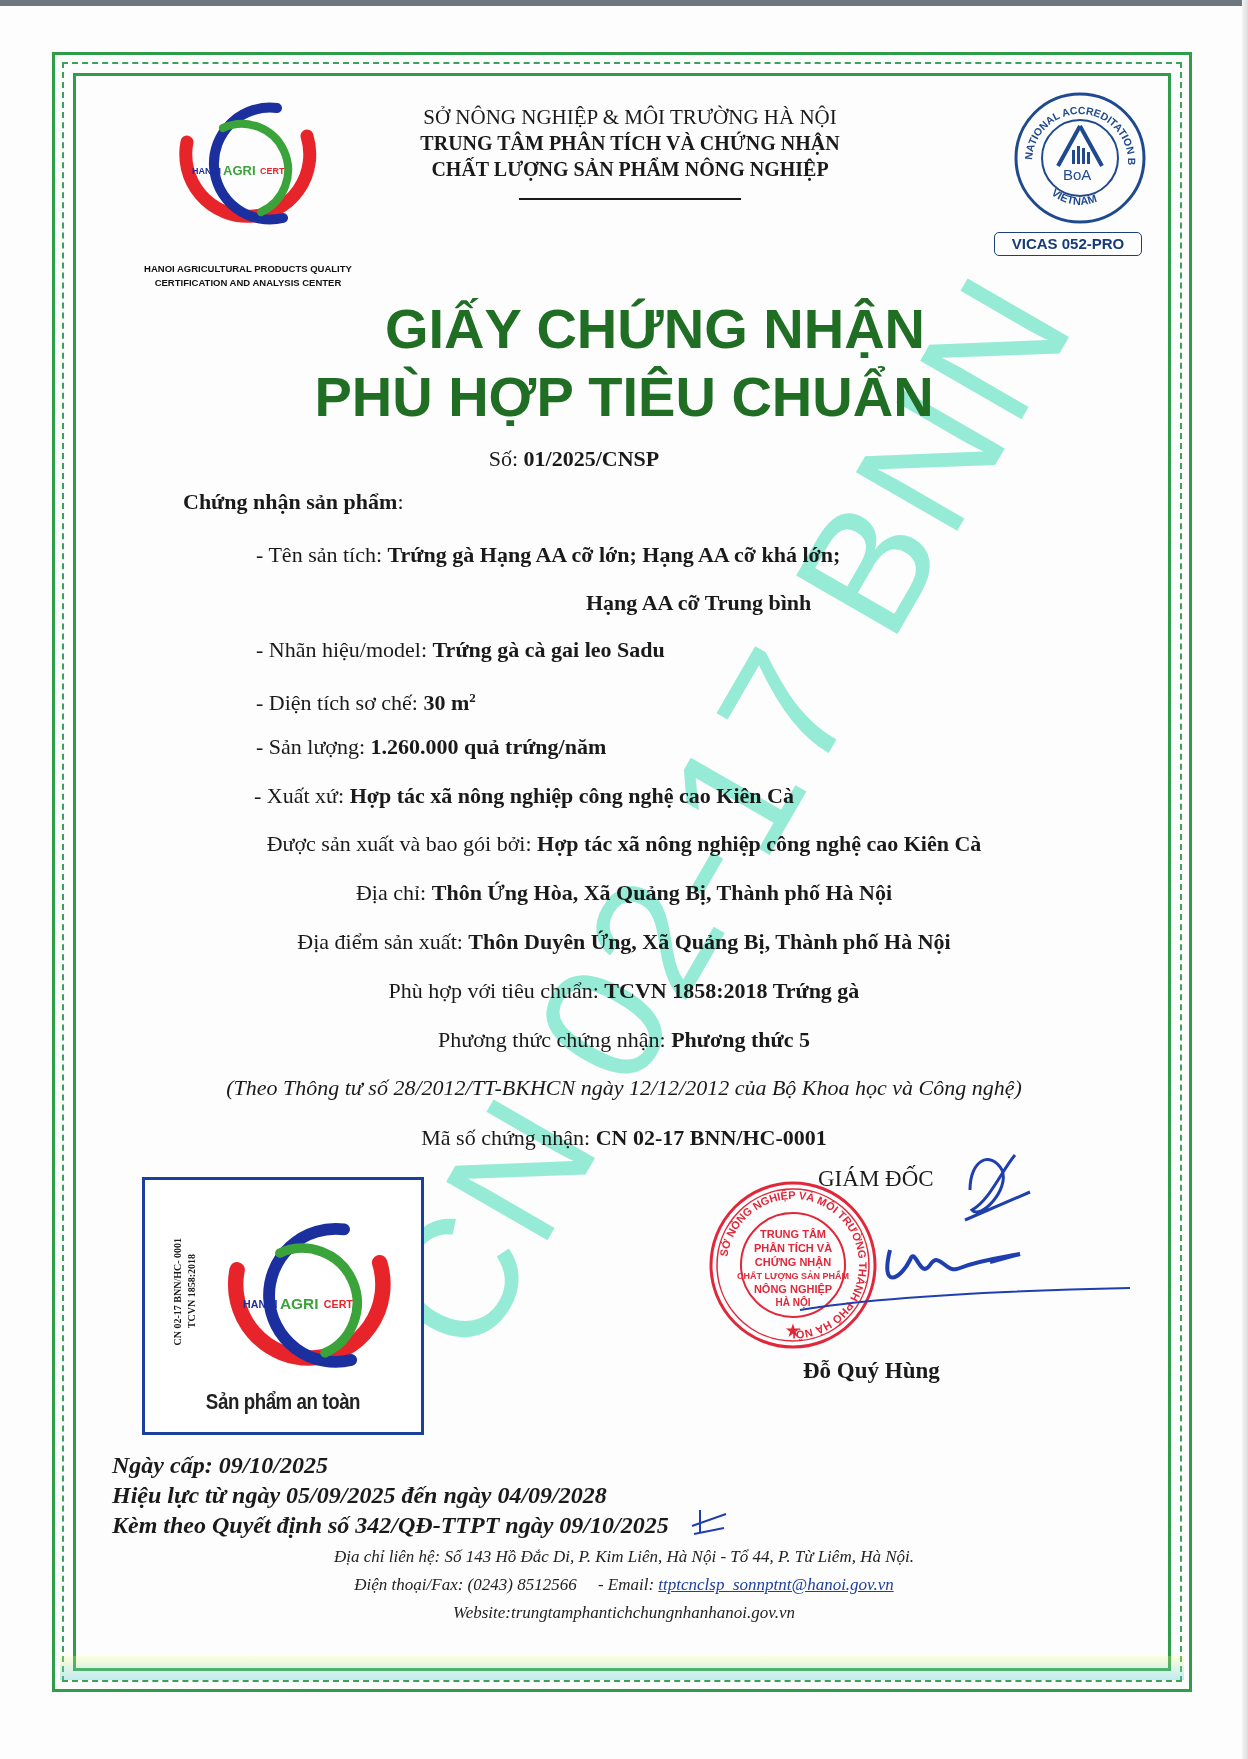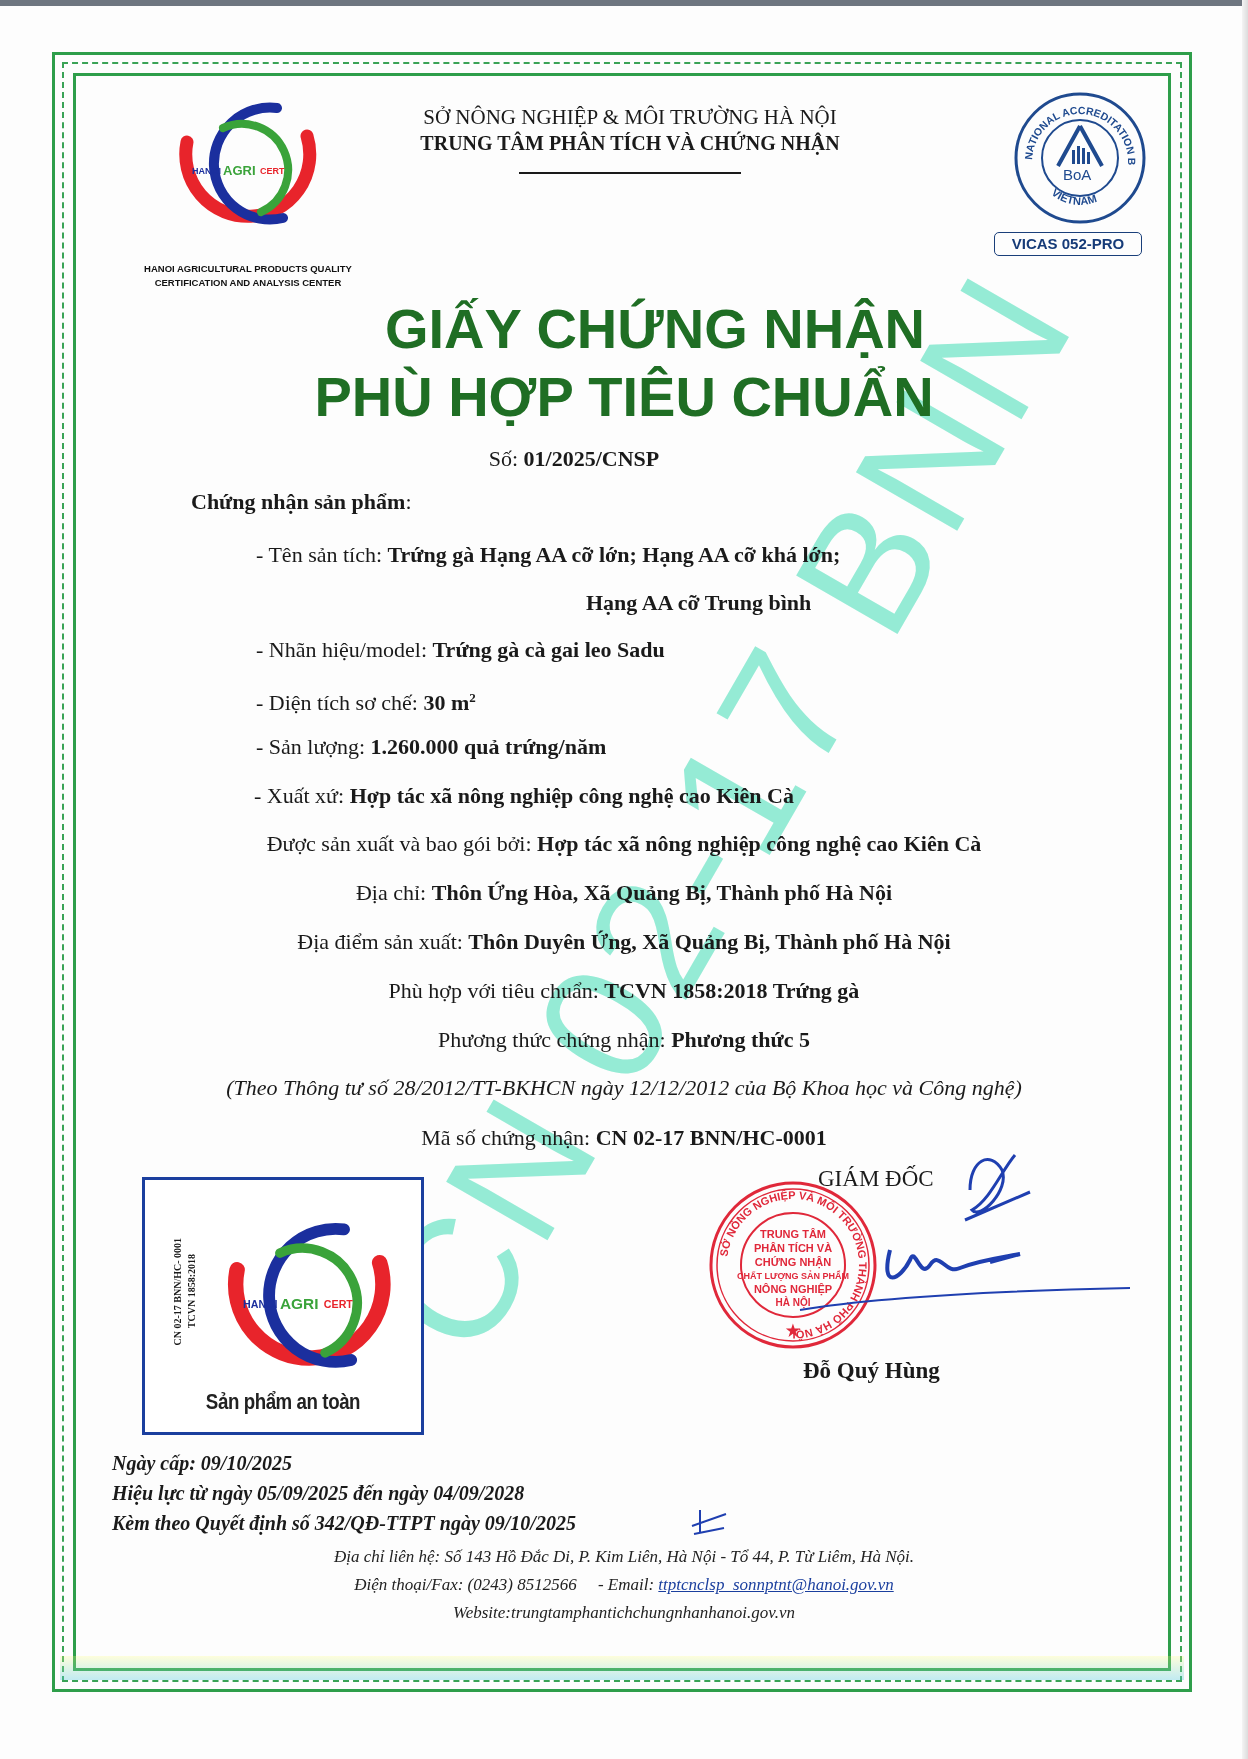--- a/index.html
+++ b/index.html
@@ -78,21 +78,21 @@
       font-size: 10px; font-weight: bold; white-space: nowrap; }
     .safe-label { position: absolute; left: 0; width: 276px; top: 209px; text-align: center;
       font-family: "Liberation Sans", sans-serif; font-weight: bold; font-size: 22px; letter-spacing: -0.5px; color:#222; transform: scaleX(0.85); }
 
     
     .sig-title { position: absolute; left: 818px; top: 1166px; font-size: 23px; font-weight: normal; }
     .sig-name { position: absolute; left: 803px; top: 1358px; font-size: 23px; font-weight: bold; }
     .red-seal { position: absolute; left: 708px; top: 1180px; }
     .signature { position: absolute; left: 740px; top: 1150px; }
 
-    .footer-it { font-style: italic; font-weight: bold; font-size: 20px; position: absolute; left: 112px; white-space: nowrap; }
+    .footer-it { font-style: italic; font-weight: bold; font-size: 24px; position: absolute; left: 112px; white-space: nowrap; }
     .contact { position: absolute; left: 0; width: 1248px; text-align: center; font-style: italic; font-size: 17px; white-space: nowrap; color:#222; }
     .email-link { color: #1b3f9e; text-decoration: underline; }
   </style>
 </head>
 <body>
 
 <div class="scan-topbar"></div>
 <div class="scan-rightedge"></div>
 
 <div class="border-ring ring-a"></div>
@@ -113,20 +113,21 @@
   </svg>
 </div>
 <div class="logo-caption">
   <div>HANOI AGRICULTURAL PRODUCTS QUALITY</div>
   <div>CERTIFICATION AND ANALYSIS CENTER</div>
 </div>
 
 <div class="org-header z">
   <div class="org-line1">SỞ NÔNG NGHIỆP &amp; MÔI TRƯỜNG HÀ NỘI</div>
   <div class="org-line2">TRUNG TÂM PHÂN TÍCH VÀ CHỨNG NHẬN</div>
+  <div class="org-line3">CHẤT LƯỢNG SẢN PHẨM NÔNG NGHIỆP</div>
   <div class="org-rule"></div>
 </div>
 
 <div class="boa-badge">
   <svg width="136" height="136" viewBox="0 0 136 136">
     <defs>
       <path id="ringTop" d="M 20 72 A 48 48 0 1 1 116 72"></path>
       <path id="ringBot" d="M 26 84 A 44 44 0 0 0 110 84"></path>
     </defs>
     <circle cx="68" cy="68" r="64" fill="none" stroke="#1f4a8f" stroke-width="3"></circle>
@@ -143,21 +144,21 @@
 </div>
 <div class="vicas">VICAS 052-PRO</div>
 
 <div class="title title1 z">GIẤY CHỨNG NHẬN</div>
 <div class="title title2 z">PHÙ HỢP TIÊU CHUẨN</div>
 
 <div class="cert-no z">
   <span>Số: </span><span class="b">01/2025/CNSP</span>
 </div>
 
-<div class="line z" style="left:191px; top:488px;">
+<div class="line z" style="left:183px; top:488px;">
   <span class="b">Chứng nhận sản phẩm</span><span>:</span>
 </div>
 
 <div class="line z" style="left:256px; top:541px;">
   <span>- Tên sản tích: </span><span class="b">Trứng gà Hạng AA cỡ lớn; Hạng AA cỡ khá lớn;</span>
 </div>
 <div class="line z b" style="left:586px; top:589px;">Hạng AA cỡ Trung bình</div>
 
 <div class="line z" style="left:256px; top:636px;">
   <span>- Nhãn hiệu/model: </span><span class="b">Trứng gà cà gai leo Sadu</span>

